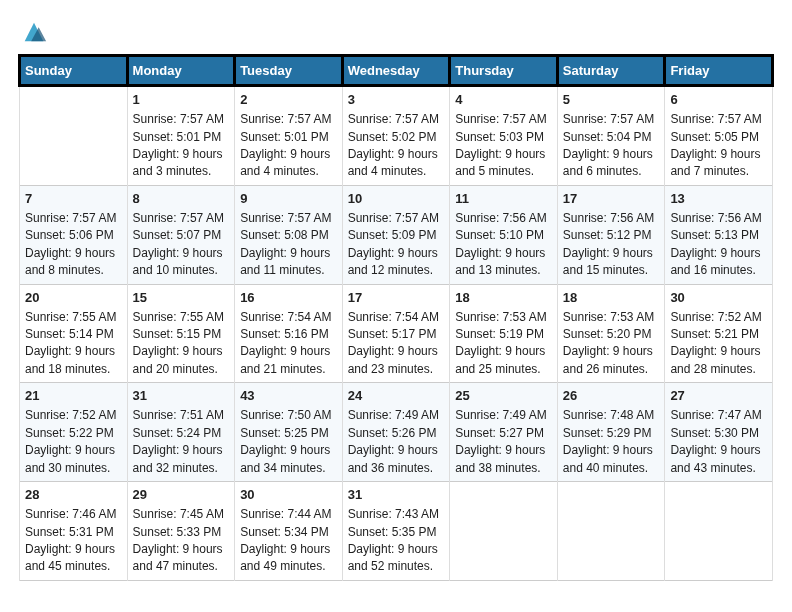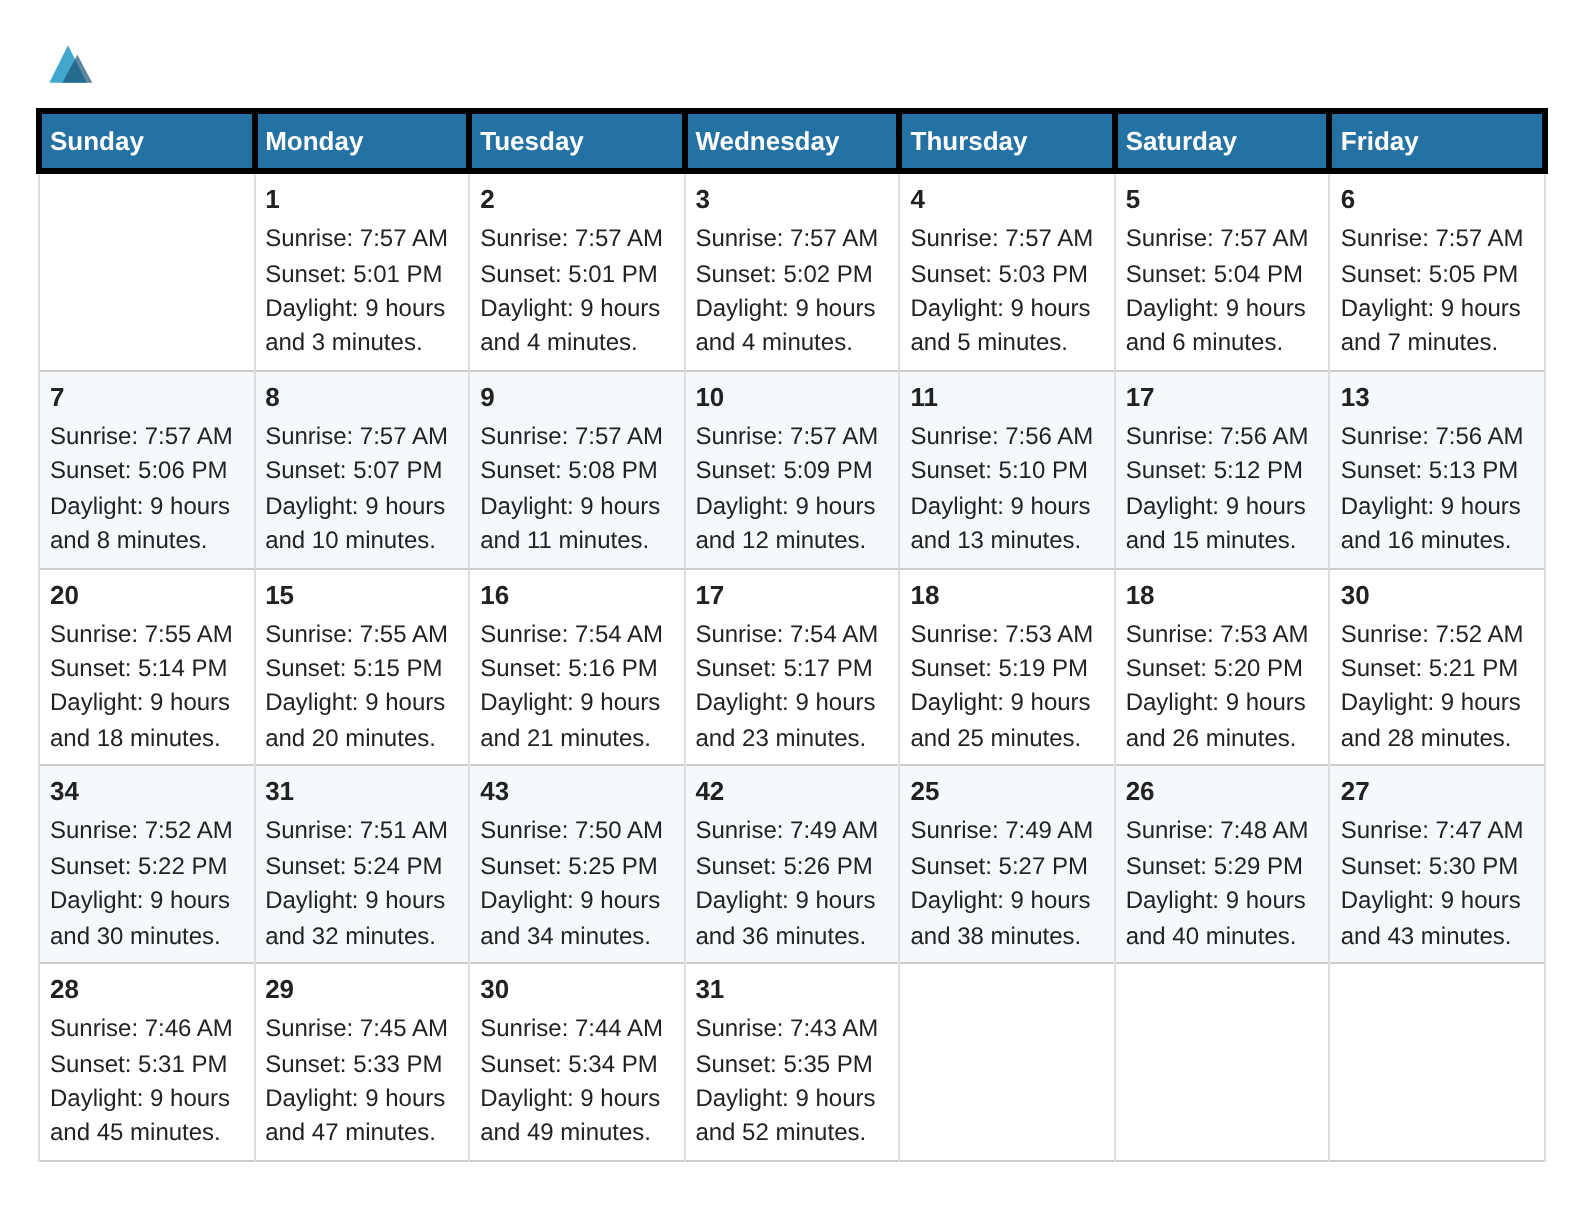--- a/index.html
+++ b/index.html
@@ -214,33 +214,33 @@
             <span class="day-num">18</span>
             <div class="cell-content">Sunrise: 7:53 AM<br>Sunset: 5:20 PM<br>Daylight: 9 hours<br>and 26 minutes.</div>
           </td>
           <td>
             <span class="day-num">30</span>
             <div class="cell-content">Sunrise: 7:52 AM<br>Sunset: 5:21 PM<br>Daylight: 9 hours<br>and 28 minutes.</div>
           </td>
         </tr>
         <tr>
           <td>
-            <span class="day-num">34</span>
+            <span class="day-num">21</span>
             <div class="cell-content">Sunrise: 7:52 AM<br>Sunset: 5:22 PM<br>Daylight: 9 hours<br>and 30 minutes.</div>
           </td>
           <td>
             <span class="day-num">31</span>
             <div class="cell-content">Sunrise: 7:51 AM<br>Sunset: 5:24 PM<br>Daylight: 9 hours<br>and 32 minutes.</div>
           </td>
           <td>
             <span class="day-num">43</span>
             <div class="cell-content">Sunrise: 7:50 AM<br>Sunset: 5:25 PM<br>Daylight: 9 hours<br>and 34 minutes.</div>
           </td>
           <td>
-            <span class="day-num">42</span>
+            <span class="day-num">24</span>
             <div class="cell-content">Sunrise: 7:49 AM<br>Sunset: 5:26 PM<br>Daylight: 9 hours<br>and 36 minutes.</div>
           </td>
           <td>
             <span class="day-num">25</span>
             <div class="cell-content">Sunrise: 7:49 AM<br>Sunset: 5:27 PM<br>Daylight: 9 hours<br>and 38 minutes.</div>
           </td>
           <td>
             <span class="day-num">26</span>
             <div class="cell-content">Sunrise: 7:48 AM<br>Sunset: 5:29 PM<br>Daylight: 9 hours<br>and 40 minutes.</div>
           </td>

